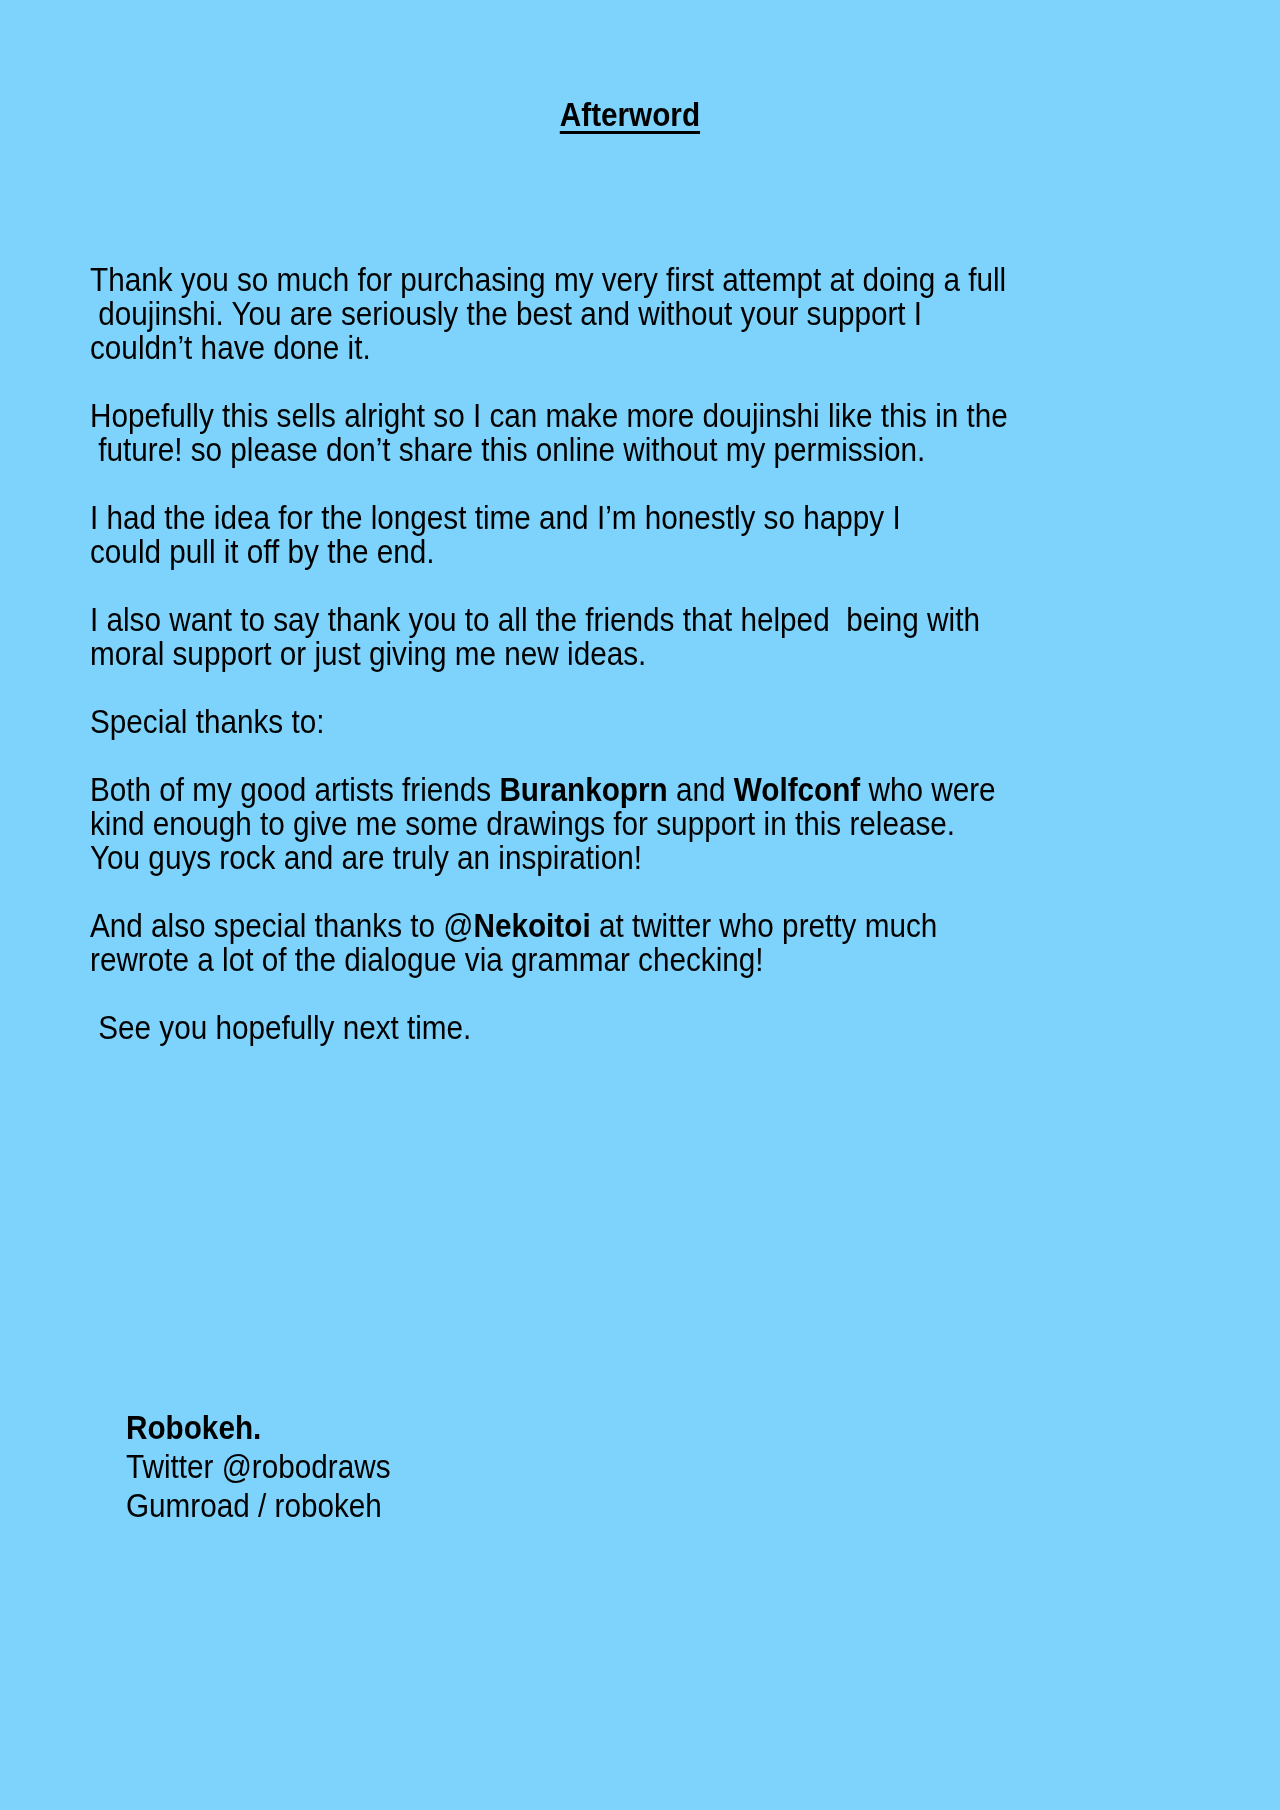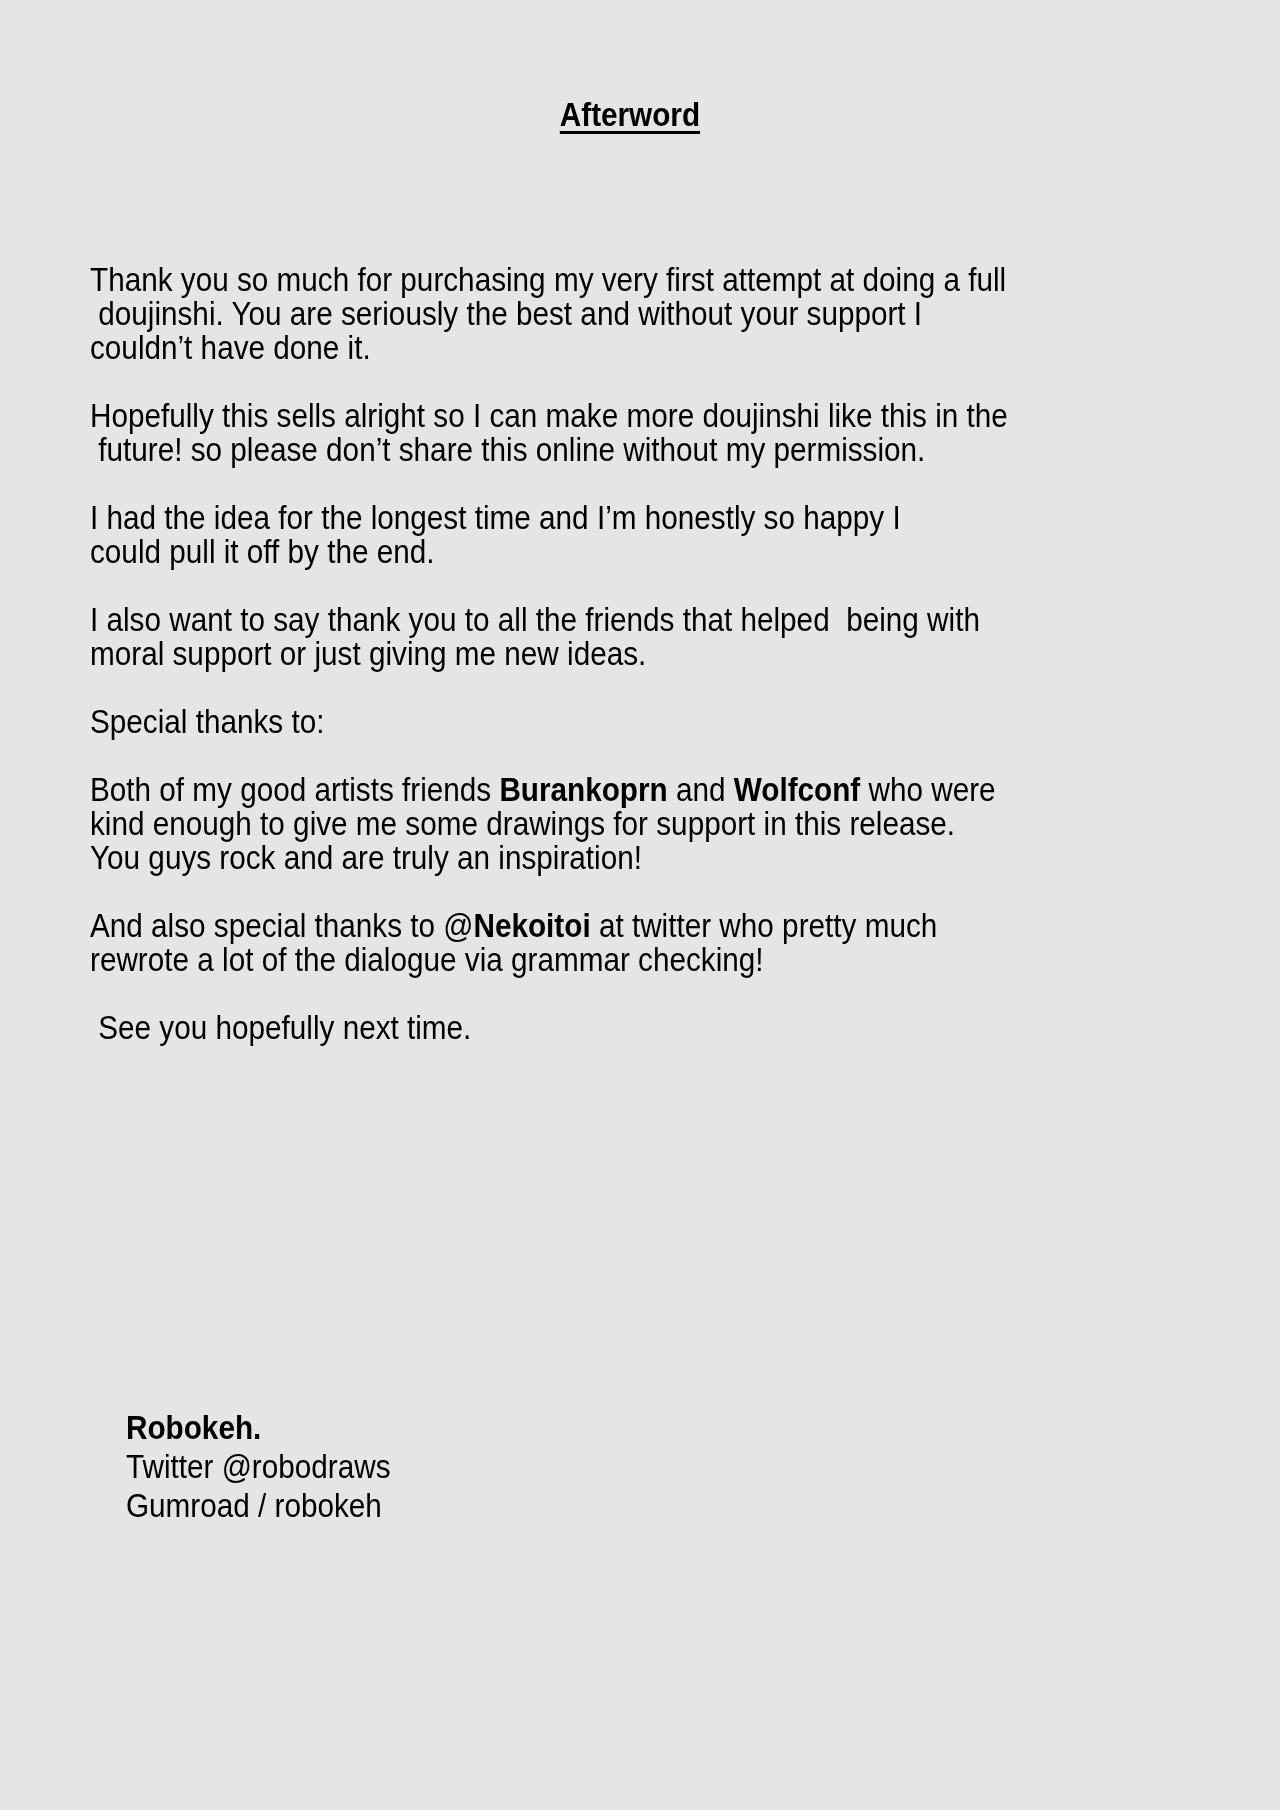--- a/index.html
+++ b/index.html
@@ -4,21 +4,21 @@
 <style>
   html, body {
     margin: 0;
     padding: 0;
     background: #ffffff;
   }
   .page {
     position: relative;
     width: 1280px;
     height: 1810px;
-    background: #e5e5e5;
+    background: #7dd3fc;
     overflow: hidden;
     font-family: "Liberation Sans", sans-serif;
     color: #000000;
   }
   
   .title-wrap {
     position: absolute;
     top: 97px;
     left: 0;
     width: 1260px;

